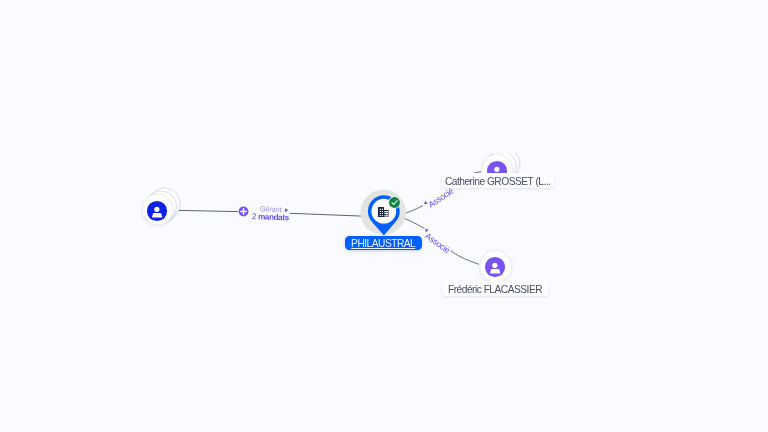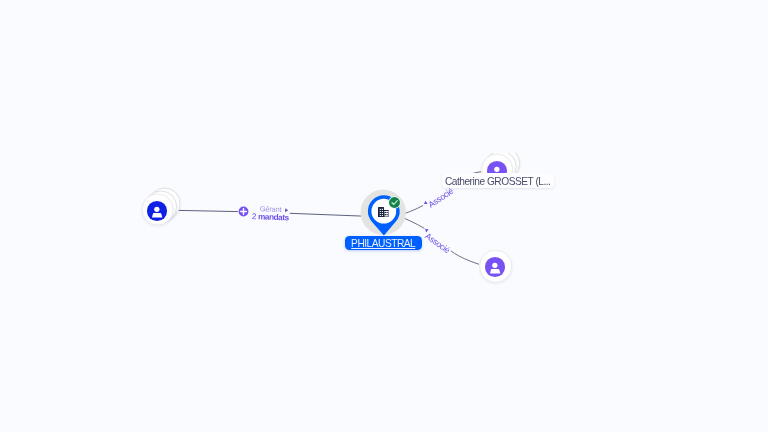--- a/index.html
+++ b/index.html
@@ -135,14 +135,15 @@
   <div class="node" style="left:479px;top:250px;width:38px;height:38px;">
     <svg width="38" height="38" viewBox="0 0 38 38">
       <circle cx="16.7" cy="16.2" r="16.1" fill="#ffffff" stroke="#e3e4e8" stroke-width="0.8" filter="url(#sh1)"></circle>
     </svg>
     <svg width="22" height="22" viewBox="0 0 24 24" style="position:absolute;left:5.2px;top:5.6px;">
       <circle cx="12" cy="12" r="11" fill="#7852f2"></circle>
       <circle cx="11.84" cy="10.15" r="2.89" fill="#ffffff"></circle>
       <path d="M6.55 18.98 L7.53 14.9 A1.3 1.3 0 0 1 8.76 14.18 L15.46 14.18 A1.3 1.3 0 0 1 16.69 14.9 L17.78 18.98 Z" fill="#ffffff"></path>
     </svg>
   </div>
+  <div class="nlabel" style="left:441.5px;top:281.1px;width:107px;"><span>Frédéric FLACASSIER</span></div>
 
 </div>
 
 </body></html>

